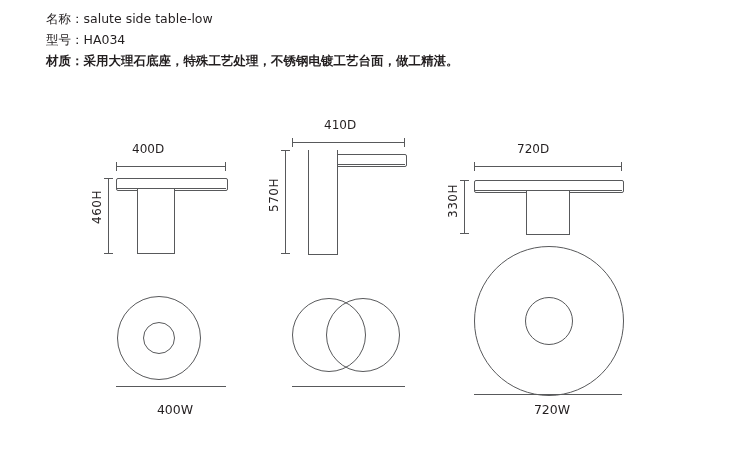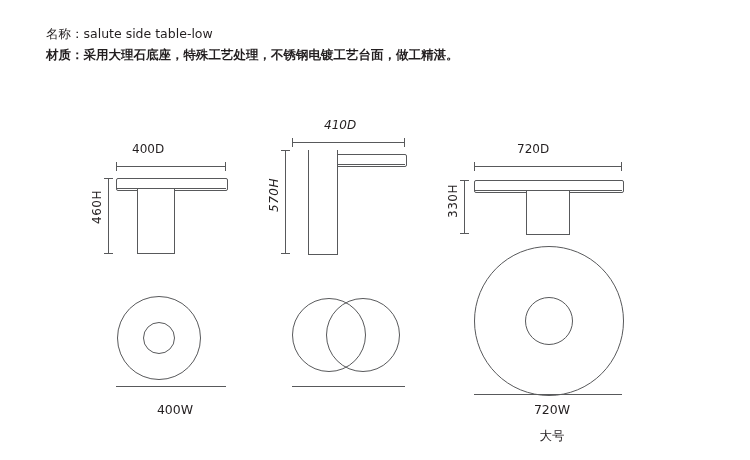--- a/index.html
+++ b/index.html
@@ -13,21 +13,20 @@
     font-family: "DejaVu Sans", "Liberation Sans", sans-serif;
     color: #231f20;
     position: relative;
     overflow: hidden;
   }
   .spec-block {
     position: absolute;
     left: 46px;
     top: 8px;
     width: 660px;
-    margin-top: 15px;
   }
   .spec-line {
     font-size: 12.5px;
     line-height: 21px;
     color: #231f20;
     white-space: nowrap;
   }
   .spec-line.bold {
     font-weight: bold;
   }
@@ -39,21 +38,21 @@
     width: 750px;
     height: 342px;
   }
 
   .col {
     position: absolute;
     top: 0;
     height: 342px;
   }
   #col-small  { left: 90px;  width: 170px; }
-  #col-medium { left: 272px; width: 170px; font-style: italic; }
+  #col-medium { left: 272px; width: 170px; }
   #col-large  { left: 452px; width: 200px; }
 
   
   .dim-label {
     position: absolute;
     font-size: 12px;
     color: #231f20;
     white-space: nowrap;
   }
   .dim-label.vertical {
@@ -116,20 +115,21 @@
   .baseline {
     position: absolute;
     border-top: 1px solid #58595b;
   }
 </style>
 </head>
 <body>
 
 <div class="spec-block">
   <div class="spec-line">名称：salute side table-low</div>
+  <div class="spec-line">型号：HA034</div>
   <div class="spec-line bold">材质：采用大理石底座，特殊工艺处理，不锈钢电镀工艺台面，做工精湛。</div>
 </div>
 
 <div class="diagram-area">
 
   <div class="col" id="col-small">
 
     <div class="dim-label" style="left:42px; top:24px;">400D</div>
     <div class="hline" style="left:26px; top:48px; width:110px;"></div>
     <div class="tick" style="left:26px; top:44px; width:1px; height:9px;"></div>
@@ -193,16 +193,15 @@
     <div class="tick" style="left:8px; top:62px; width:9px; height:1px;"></div>
     <div class="tick" style="left:8px; top:115px; width:9px; height:1px;"></div>
     <div class="dim-label vertical" style="left:-6px; top:66px;">330H</div>
 
     <div class="circle" style="left:22px; top:128px; width:148px; height:148px;"></div>
     <div class="circle" style="left:73px; top:179px; width:46px; height:46px;"></div>
 
     <div class="baseline" style="left:22px; top:276px; width:148px;"></div>
 
     <div class="caption size-label" style="top:284px;">720W</div>
-    <div class="caption name-label" style="top:310px;">大号</div>
   </div>
 
 </div>
 
 </body></html>

